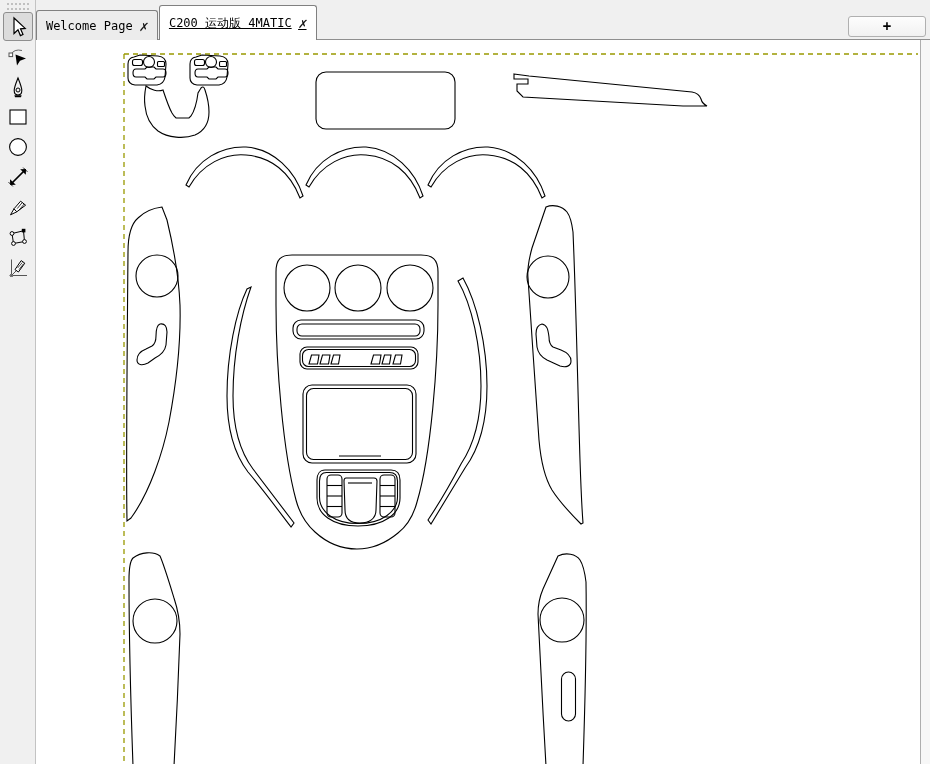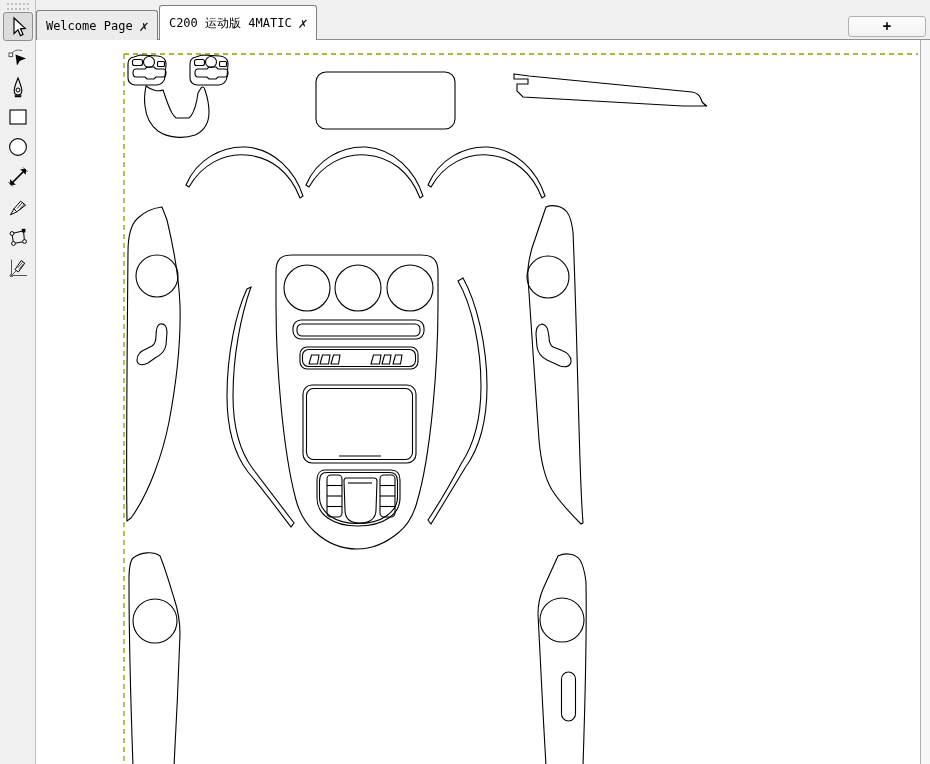--- a/index.html
+++ b/index.html
@@ -23,21 +23,21 @@
             background:#f0f0f0; }
   #tabbar-line { position:absolute; left:36px; top:39px; width:894px; height:1px;
                  background:#8f8f8f; z-index:1; }
   .tab { position:absolute; display:flex; align-items:center; justify-content:center;
          gap:7px; border:1px solid #808080; border-bottom:none;
          border-radius:3px 3px 0 0; cursor:pointer; white-space:nowrap; }
   .tab-label { font-size:12px; color:#000; letter-spacing:0px; }
   .tab-close { font-size:14px; font-weight:bold; color:#111; cursor:pointer;
                transform:skewX(-8deg); line-height:1; }
   #tab-welcome { left:0px; top:10px; width:122px; height:30px; background:#ececec; z-index:2; }
-  #tab-c200 { left:123px; top:5px; width:158px; height:35px; background:#ffffff; z-index:3; }
+  #tab-c200 { left:123px; top:5px; width:158px; height:35px; background:#ffffff; z-index:3;text-decoration:underline; }
   #new-tab-btn { position:absolute; right:4px; top:16px; width:78px; height:21px;
                  border:1px solid #b0b0b0; border-radius:3px;
                  background:linear-gradient(#fdfdfd,#f1f1f1);
                  font-size:14px; font-weight:bold; text-align:center; line-height:19px;
                  cursor:pointer; z-index:4; }
 
   
   #canvas { position:absolute; left:36px; top:40px; width:884px; height:724px;
             background:#ffffff; }
   #right-strip { position:absolute; left:920px; top:40px; width:10px; height:724px;

